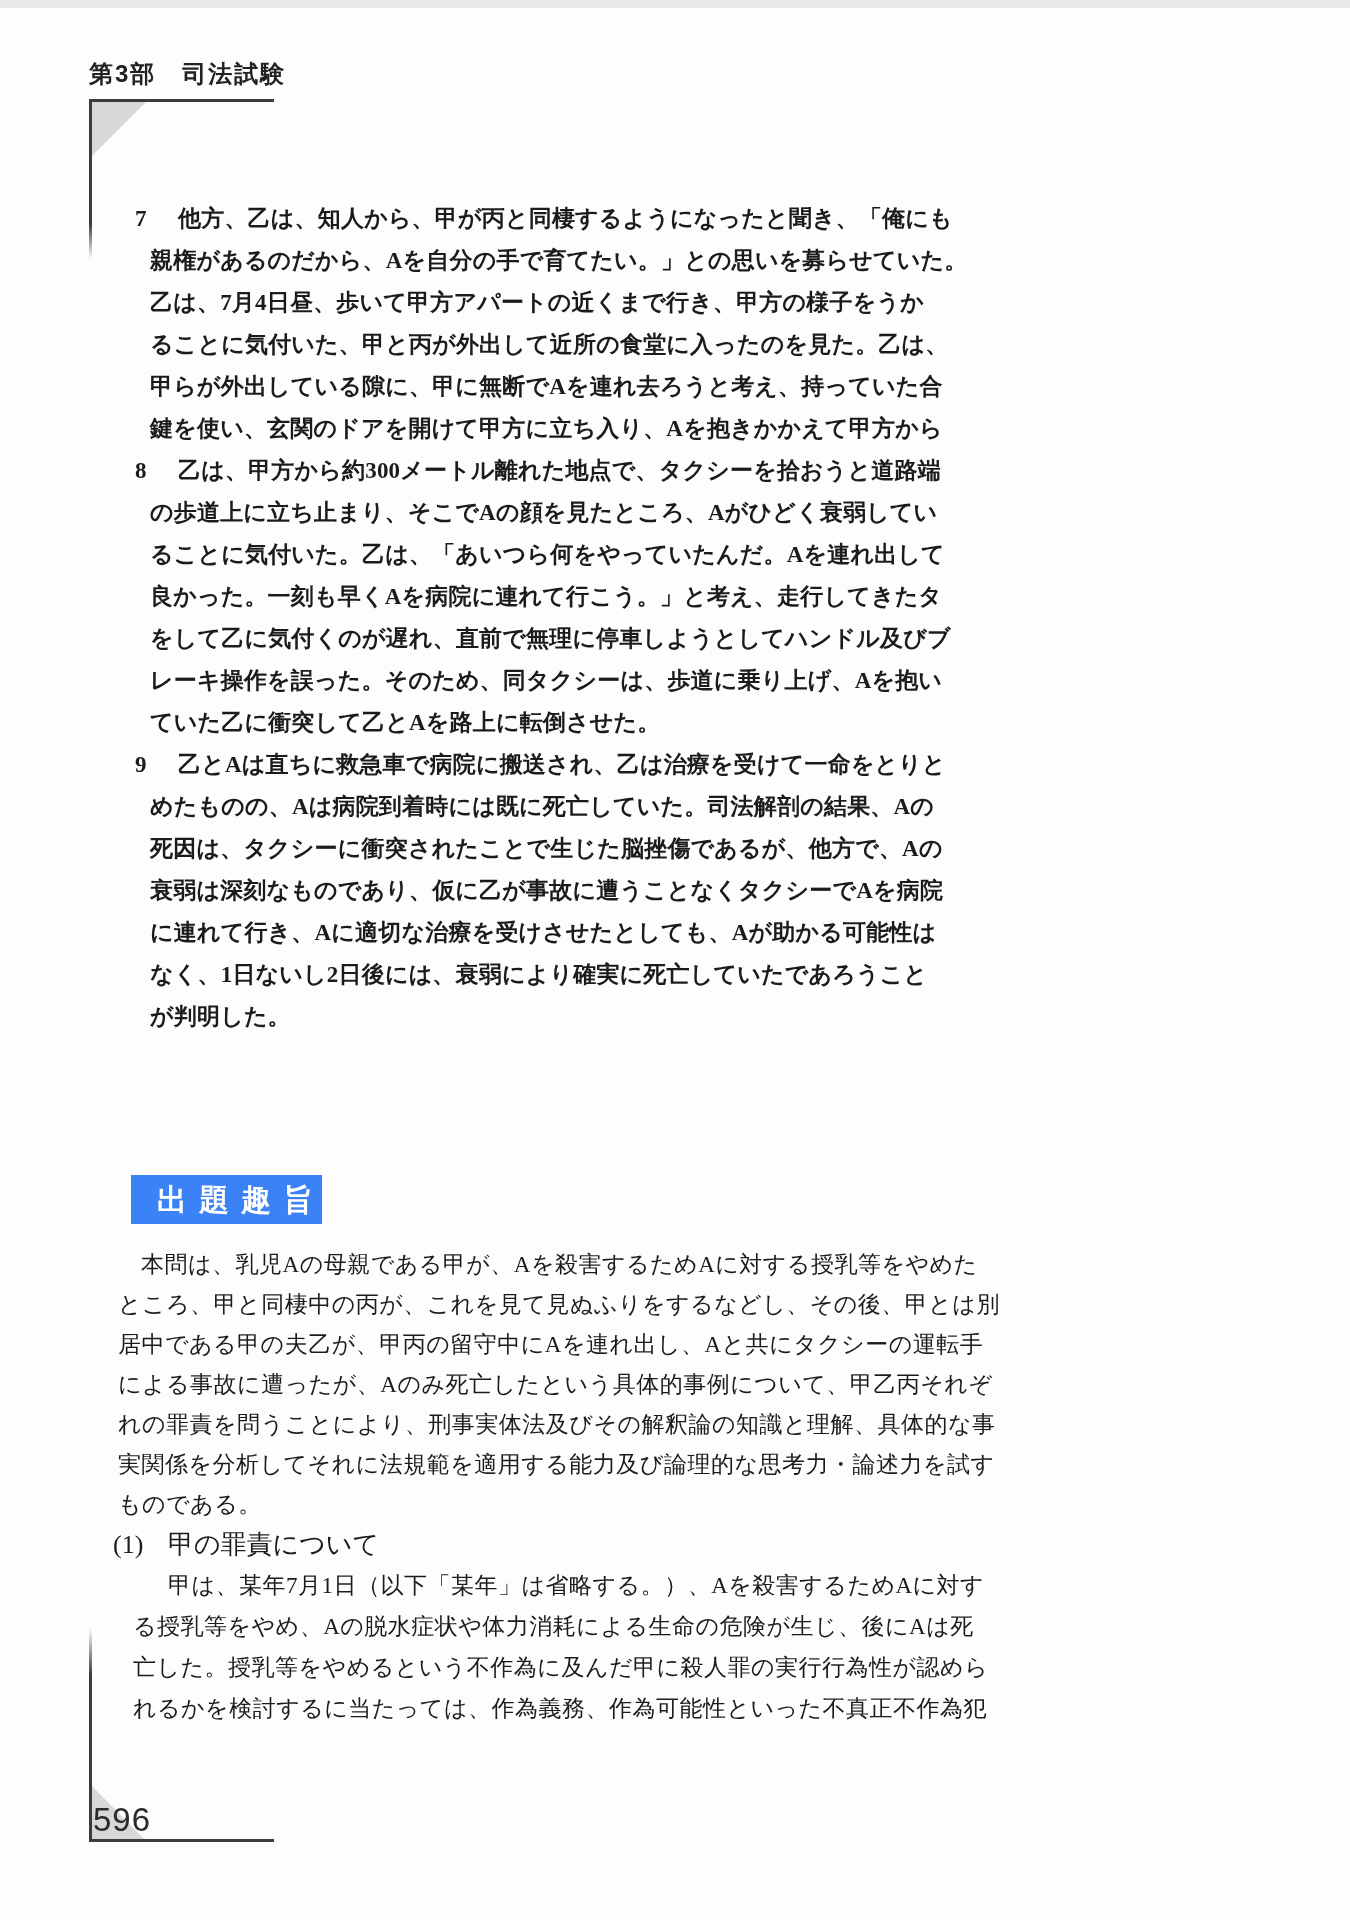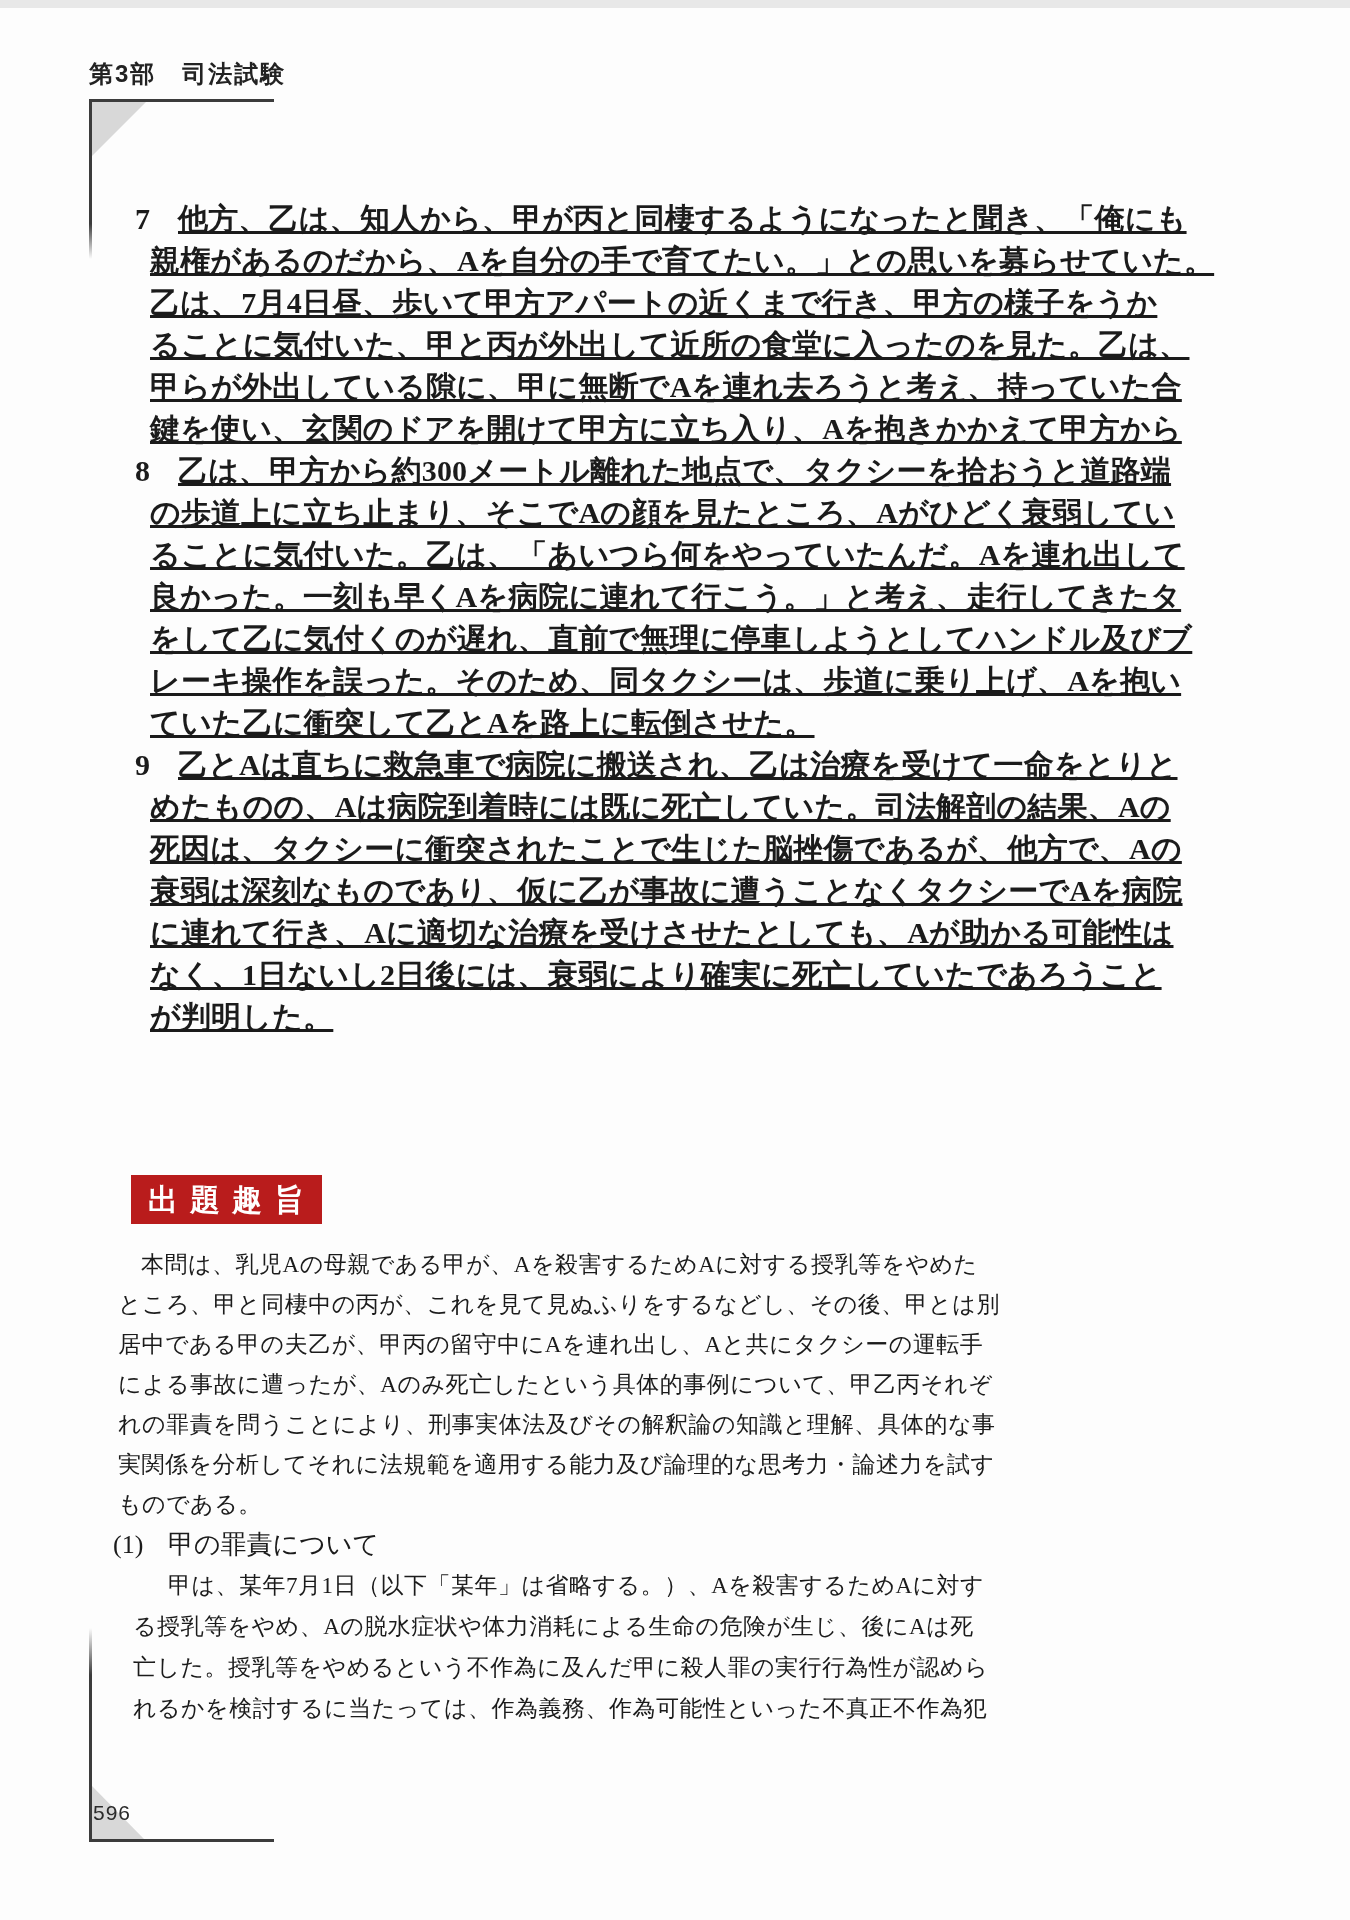--- a/index.html
+++ b/index.html
@@ -21,34 +21,34 @@
   .rule-bot { left:89px; top:1831px; width:185px; height:3px; }
   .vrule { position:absolute; width:3px; left:89px; }
   .vrule-top { top:91px; height:160px; background:linear-gradient(#3c3c3c 78%, rgba(60,60,60,0)); }
   .vrule-bot { top:1620px; height:213px; background:linear-gradient(rgba(60,60,60,0), #3c3c3c 22%); }
   .tri { position:absolute; background:#d8d8d8; }
   .tri-top { left:92px; top:94px; width:54px; height:54px; clip-path:polygon(0 0,100% 0,0 100%); }
   .tri-bot { left:92px; top:1778px; width:52px; height:53px; clip-path:polygon(0 0,0 100%,100% 100%); }
   .pageno {
     position:absolute; left:93px; top:1793px;
     font-family:"Liberation Sans","DejaVu Sans",sans-serif;
-    font-size:21px; font-weight:400; color:#2b2b2b; letter-spacing:1px;
+    font-size:33px; font-weight:400; color:#2b2b2b; letter-spacing:1px;
   }
   
   .facts {
     position:absolute; left:135px; top:190px; width:840px;
-    font-size:30px; font-weight:700; letter-spacing:0.2px;text-decoration:underline;
+    font-size:23px; font-weight:700; letter-spacing:0.2px;
   }
   .ln { height:42px; line-height:42px; white-space:nowrap; }
   .num { display:inline-block; width:43px; }
   .cl { padding-left:15px; }
   
   .sec-head {
     position:absolute; left:131px; top:1167px; width:191px; height:49px;
-    background:#b91c1c; box-sizing:border-box; padding-left:17px;
+    background:#3b82f6; box-sizing:border-box; padding-left:26px;
     font-family:"Liberation Sans","DejaVu Sans",sans-serif;
     font-size:30px; font-weight:700; letter-spacing:12px;
     color:#ffffff; line-height:49px; white-space:nowrap;
   }
   .purpose {
     position:absolute; left:113px; top:1237px; width:900px;
     font-size:23px; font-weight:400; letter-spacing:0.5px;
   }
   .pln { height:40px; line-height:40px; white-space:nowrap; margin-left:5px;font-family:Liberation Serif, serif; }
   .pln.ind { text-indent:23px; }

